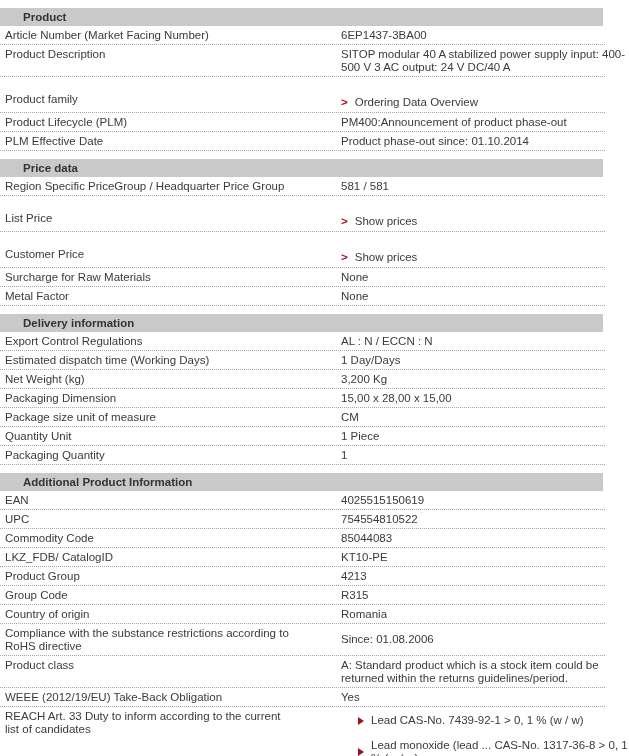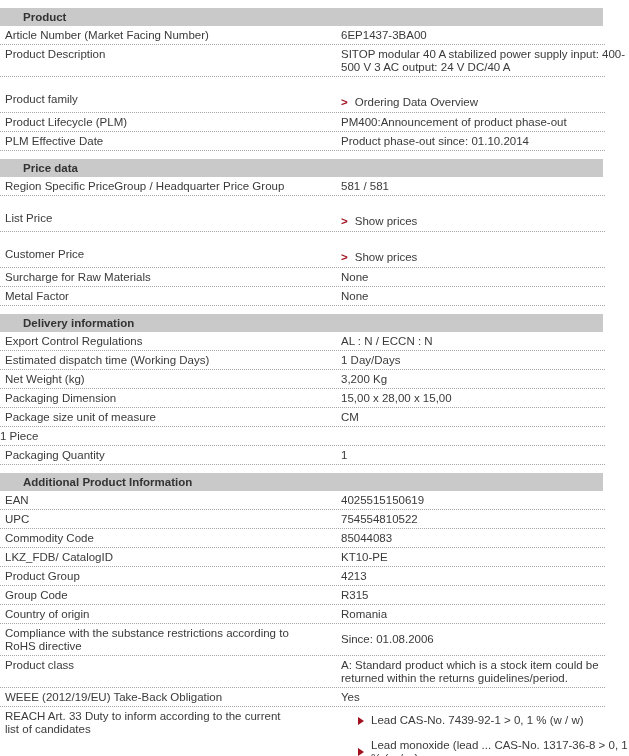--- a/index.html
+++ b/index.html
@@ -115,20 +115,21 @@
         </div>
         <div class="row">
           <div class="cell-label">Packaging Dimension</div>
           <div class="cell-value"><span class="val-text">15,00 x 28,00 x 15,00</span></div>
         </div>
         <div class="row">
           <div class="cell-label">Package size unit of measure</div>
           <div class="cell-value"><span class="val-text">CM</span></div>
         </div>
         <div class="row">
+          <div class="cell-label">Quantity Unit</div>
           <div class="cell-value"><span class="val-text">1 Piece</span></div>
         </div>
         <div class="row">
           <div class="cell-label">Packaging Quantity</div>
           <div class="cell-value"><span class="val-text">1</span></div>
         </div>
       </div>
       <div class="sec">
         <div class="sec-header">Additional Product Information</div>
         <div class="row">

